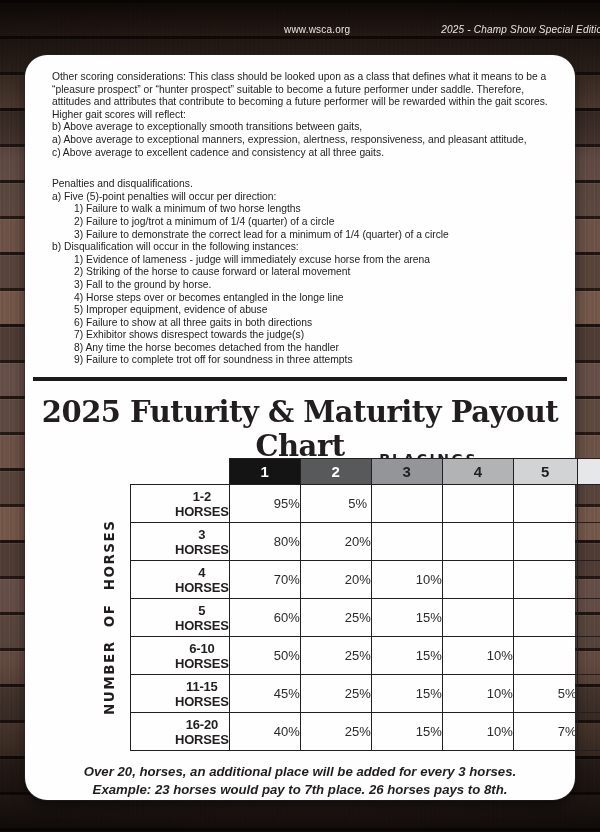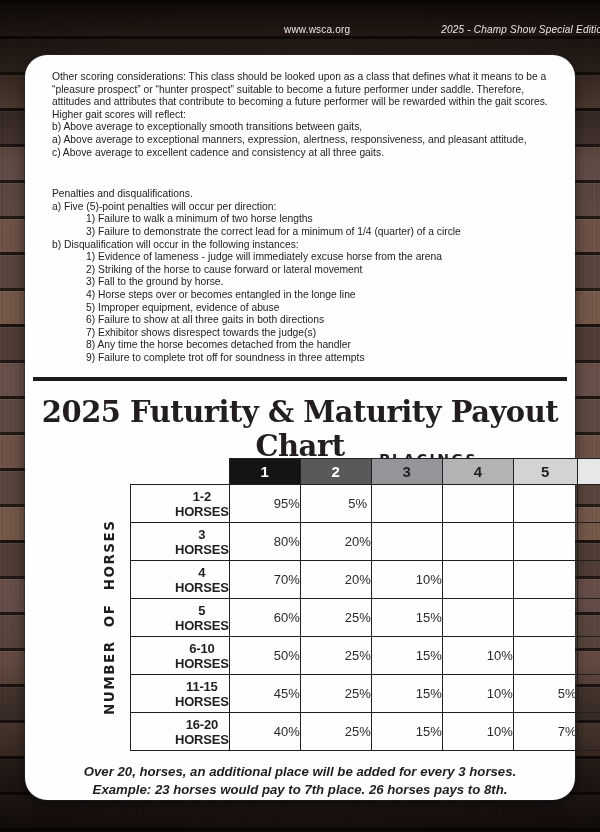--- a/index.html
+++ b/index.html
@@ -27,22 +27,22 @@
     position: absolute; left: 25px; top: 55px; width: 550px; height: 745px;
     background: #fefefe; border-radius: 22px;
     box-shadow: 0 0 0 1px rgba(40,40,40,.45), 0 6px 14px rgba(0,0,0,.55);
     color: #1d1d1d;
   }
   .body-text {
     position: absolute; top: 16px; left: 27px; width: 496px;
     font-size: 10.3px; line-height: 12.6px; color: #222;
   }
   .body-text .line { white-space: normal; }
-  .body-text .indent { margin-left: 34px; }
-  .body-text .gap-above { margin-top: 29px; }
+  .body-text .indent { margin-left: 22px; }
+  .body-text .gap-above { margin-top: 19px; }
   .divider {
     position: absolute; left: 8px; top: 322px; width: 534px; height: 3.5px;
     background: #1b1b1b;
   }
   .chart-title {
     position: absolute; top: 340px; left: 0; width: 550px;
     text-align: center;
     font-family: "DejaVu Serif", serif;
     font-weight: bold; font-size: 29px; letter-spacing: -.5px;
     color: #221e1f;
@@ -93,20 +93,21 @@
       <div class="line">Other scoring considerations: This class should be looked upon as a class that defines what it means to be a “pleasure prospect” or “hunter prospect” suitable to become a future performer under saddle. Therefore, attitudes and attributes that contribute to becoming a future performer will be rewarded within the gait scores. Higher gait scores will reflect:</div>
       <div id="reflect-list">
           <div class="line">b) Above average to exceptionally smooth transitions between gaits,</div>
           <div class="line">a) Above average to exceptional manners, expression, alertness, responsiveness, and pleasant attitude,</div>
           <div class="line">c) Above average to excellent cadence and consistency at all three gaits.</div>
         </div>
       <div class="line gap-above">Penalties and disqualifications.</div>
       <div id="penalty-sections">
           <div class="line">a) Five (5)-point penalties will occur per direction:</div>
           <div class="line indent">1) Failure to walk a minimum of two horse lengths</div>
+          <div class="line indent">2) Failure to jog/trot a minimum of 1/4 (quarter) of a circle</div>
           <div class="line indent">3) Failure to demonstrate the correct lead for a minimum of 1/4 (quarter) of a circle</div>
           <div class="line">b) Disqualification will occur in the following instances:</div>
           <div class="line indent">1) Evidence of lameness - judge will immediately excuse horse from the arena</div>
           <div class="line indent">2) Striking of the horse to cause forward or lateral movement</div>
           <div class="line indent">3) Fall to the ground by horse.</div>
           <div class="line indent">4) Horse steps over or becomes entangled in the longe line</div>
           <div class="line indent">5) Improper equipment, evidence of abuse</div>
           <div class="line indent">6) Failure to show at all three gaits in both directions</div>
           <div class="line indent">7) Exhibitor shows disrespect towards the judge(s)</div>
           <div class="line indent">8) Any time the horse becomes detached from the handler</div>

